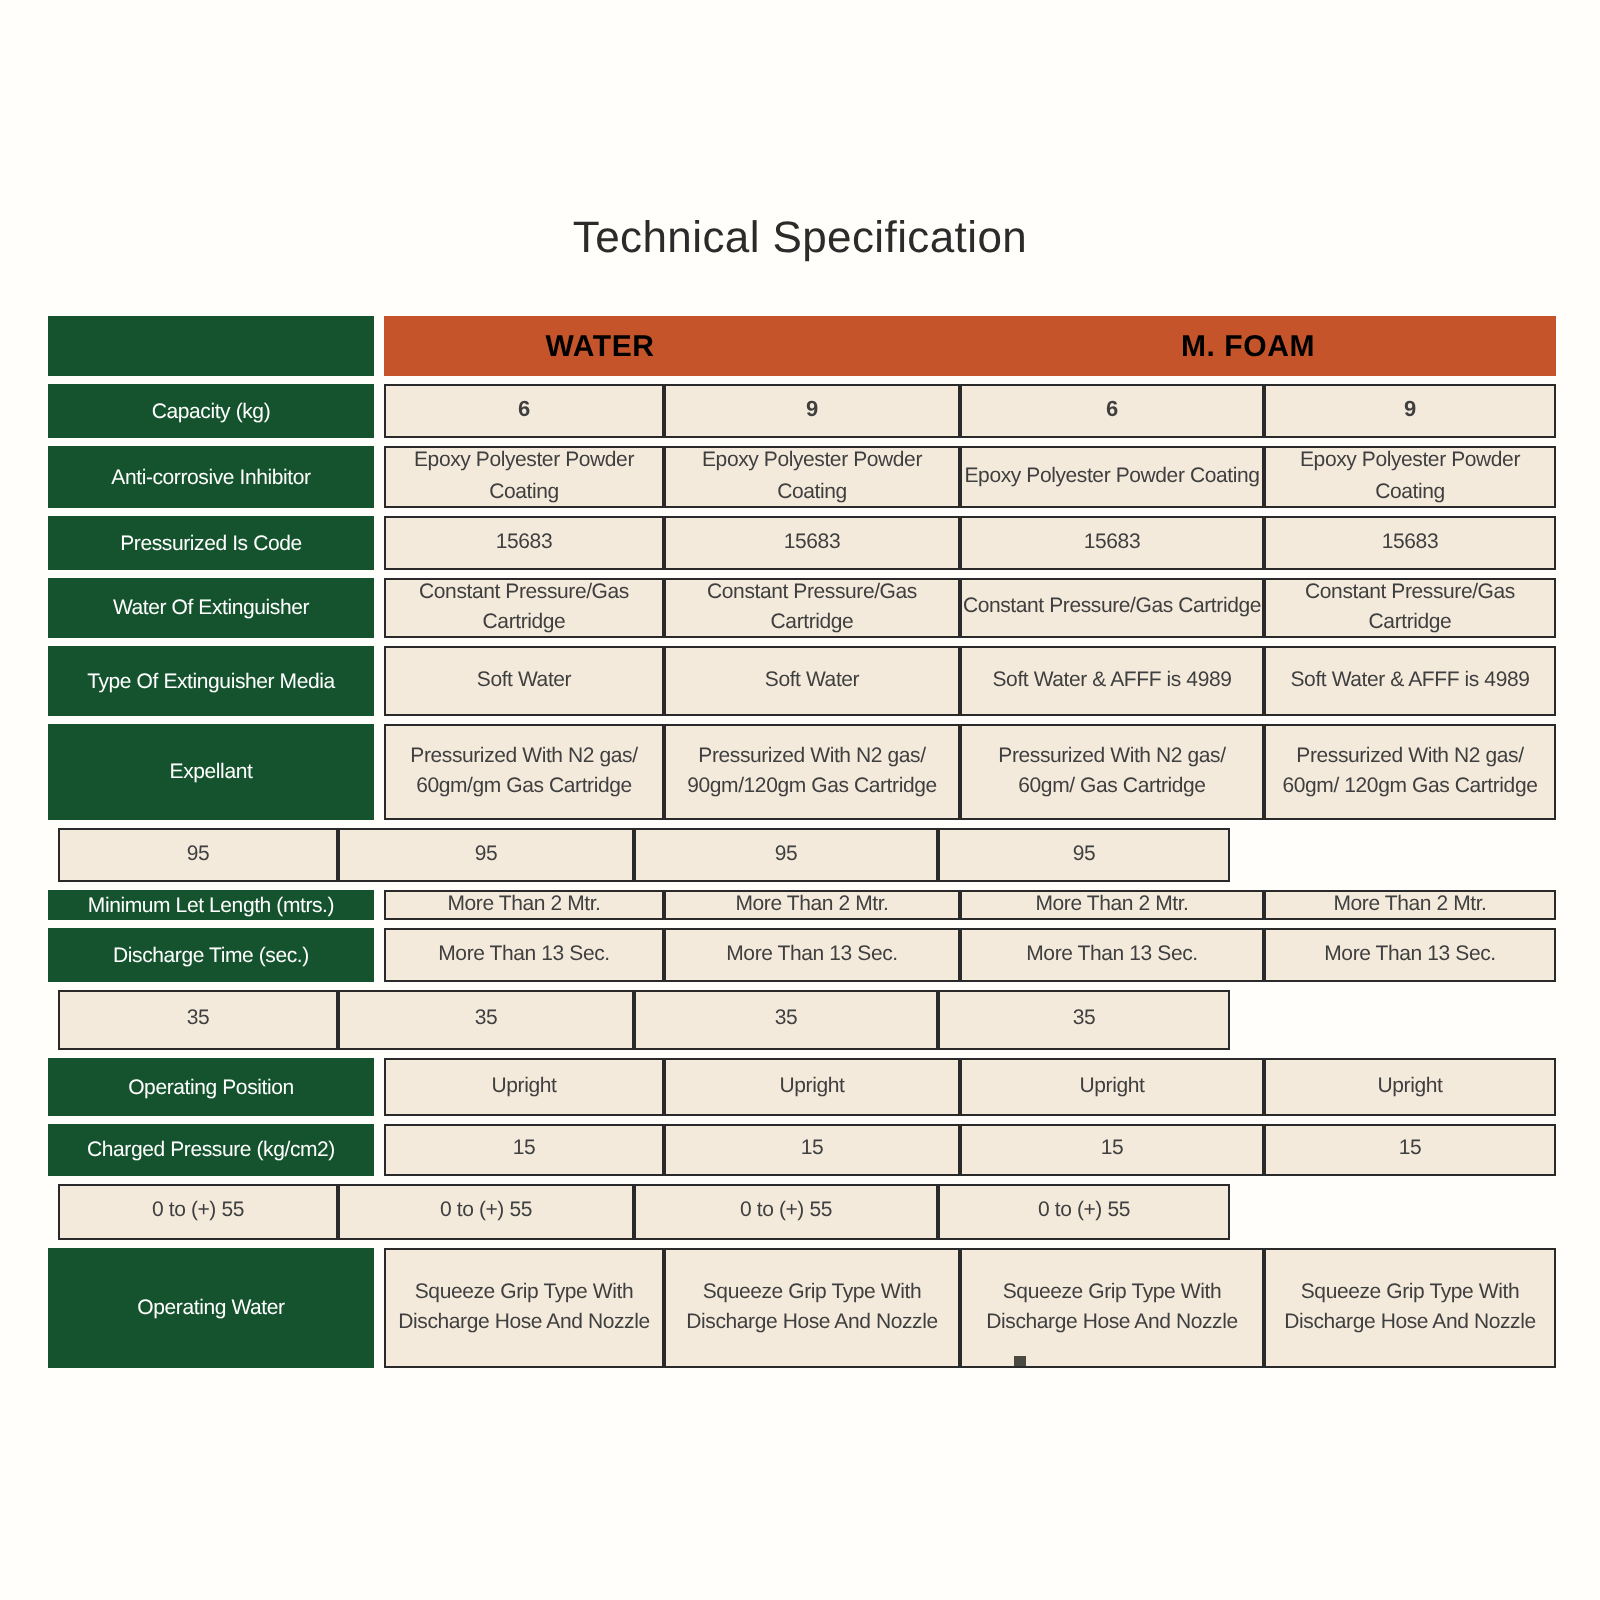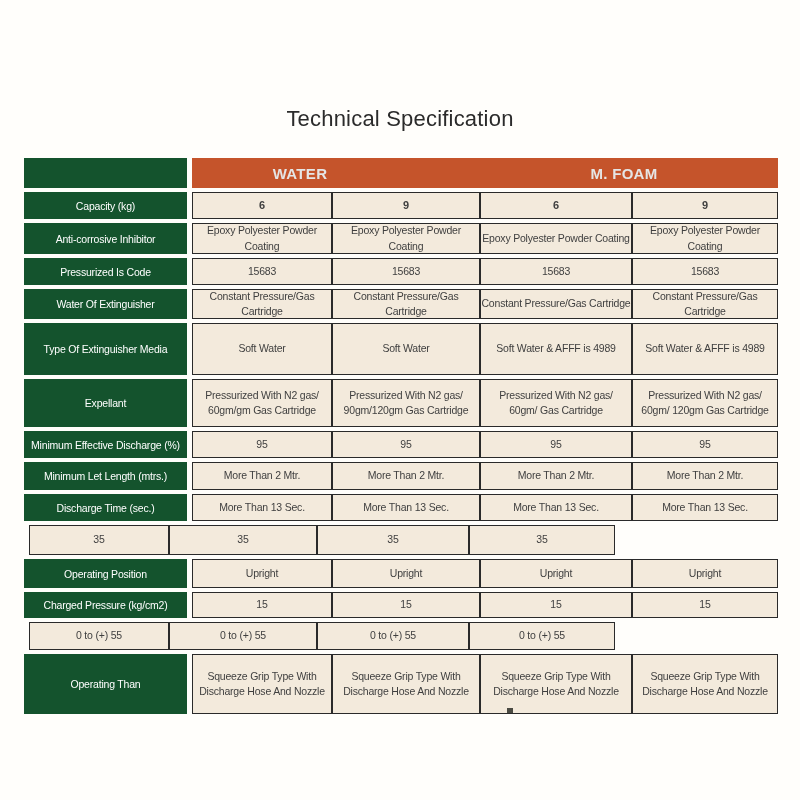--- a/index.html
+++ b/index.html
@@ -62,21 +62,21 @@
   .bold{font-weight:bold;font-size:11px;}
   .header-row{height:30px;}
   .header-band{
     position:relative;
     width:586px;flex:0 0 586px;
     background:#c5542b;
   }
   .hdr{
     position:absolute;top:0;height:30px;
     display:flex;align-items:center;justify-content:center;
-    color:#e5e5e5;font-weight:bold;font-size:15px;
+    color:#000000;font-weight:bold;font-size:15px;
     letter-spacing:0.3px;
   }
   .hdr-water{left:0;width:216px;}
   .hdr-mfoam{left:278px;width:308px;}
   .header-corner{height:30px;}
   .stray{
     position:absolute;
     left:26px;bottom:0px;
     width:6px;height:5px;
     background:#4a4a42;
@@ -129,21 +129,21 @@
 
     <div class="row" style="height:30px">
       <div class="label-cell">Water Of Extinguisher</div>
       <div class="gap"></div>
       <div class="cell c1">Constant Pressure/Gas Cartridge</div>
       <div class="cell c2">Constant Pressure/Gas Cartridge</div>
       <div class="cell c3">Constant Pressure/Gas Cartridge</div>
       <div class="cell c4">Constant Pressure/Gas Cartridge</div>
     </div>
 
-    <div class="row" style="height:52px">
+    <div class="row" style="height:35px">
       <div class="label-cell">Type Of Extinguisher Media</div>
       <div class="gap"></div>
       <div class="cell c1">Soft Water</div>
       <div class="cell c2">Soft Water</div>
       <div class="cell c3">Soft Water &amp; AFFF is 4989</div>
       <div class="cell c4">Soft Water &amp; AFFF is 4989</div>
     </div>
 
     <div class="row" style="height:48px">
       <div class="label-cell">Expellant</div>
@@ -152,29 +152,28 @@
 60gm/gm Gas Cartridge</div>
       <div class="cell c2">Pressurized With N2 gas/
 90gm/120gm Gas Cartridge</div>
       <div class="cell c3">Pressurized With N2 gas/
 60gm/ Gas Cartridge</div>
       <div class="cell c4">Pressurized With N2 gas/
 60gm/ 120gm Gas Cartridge</div>
     </div>
 
     <div class="row" style="height:27px">
-      <div class="label-cell">Minimum Effective Discharge (%)</div>
       <div class="gap"></div>
       <div class="cell c1">95</div>
       <div class="cell c2">95</div>
       <div class="cell c3">95</div>
       <div class="cell c4">95</div>
     </div>
 
-    <div class="row" style="height:28px">
+    <div class="row" style="height:15px">
       <div class="label-cell">Minimum Let Length (mtrs.)</div>
       <div class="gap"></div>
       <div class="cell c1">More Than 2 Mtr.</div>
       <div class="cell c2">More Than 2 Mtr.</div>
       <div class="cell c3">More Than 2 Mtr.</div>
       <div class="cell c4">More Than 2 Mtr.</div>
     </div>
 
     <div class="row" style="height:27px">
       <div class="label-cell">Discharge Time (sec.)</div>
@@ -213,21 +212,21 @@
 
     <div class="row" style="height:28px">
       <div class="gap"></div>
       <div class="cell c1">0 to (+) 55</div>
       <div class="cell c2">0 to (+) 55</div>
       <div class="cell c3">0 to (+) 55</div>
       <div class="cell c4">0 to (+) 55</div>
     </div>
 
     <div class="row" style="height:60px">
-      <div class="label-cell">Operating Than</div>
+      <div class="label-cell">Operating Water</div>
       <div class="gap"></div>
       <div class="cell c1">Squeeze Grip Type With
 Discharge Hose And Nozzle</div>
       <div class="cell c2">Squeeze Grip Type With
 Discharge Hose And Nozzle</div>
       <div class="cell c3">Squeeze Grip Type With
 Discharge Hose And Nozzle<span class="stray"></span></div>
       <div class="cell c4">Squeeze Grip Type With
 Discharge Hose And Nozzle</div>
     </div>

